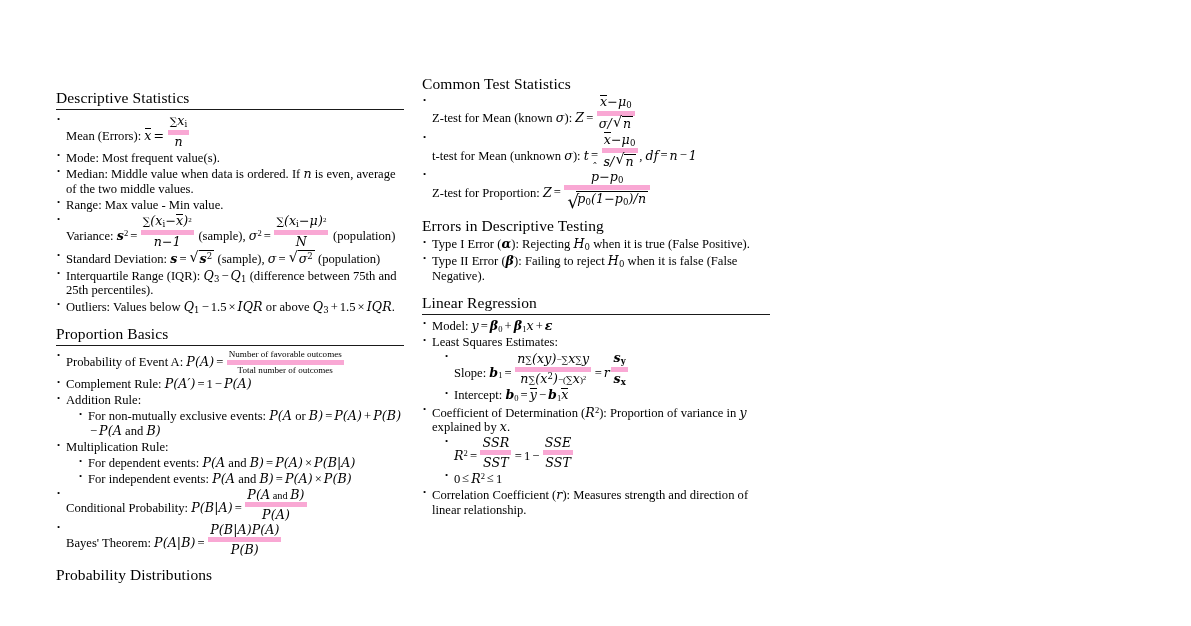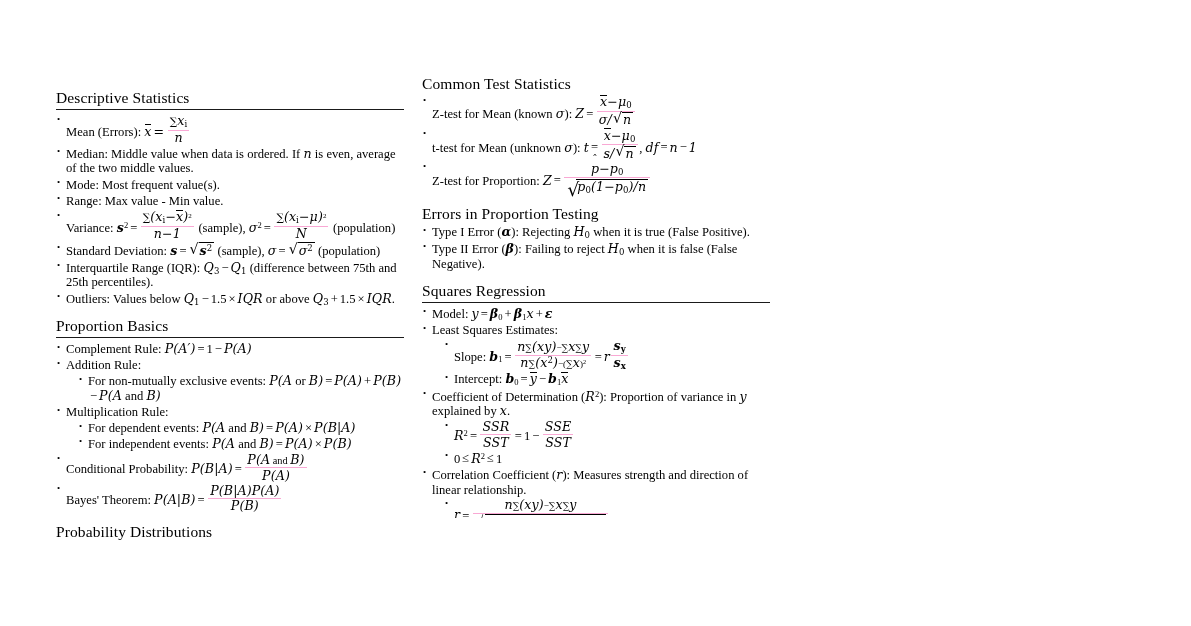--- a/index.html
+++ b/index.html
@@ -116,21 +116,21 @@
   }
   .frac {
     display: inline-block;
     vertical-align: -0.52em;
     text-align: center;
     line-height: 1.08;
     margin: 0 1.5px;
   }
   .frac > .num {
     display: block;
-    border-bottom: 1px solid #f9a8d4;
+    border-bottom: 5px solid #f9a8d4;
     padding: 0 2px 0.5px 2px;
     font-size: 0.82em;
   }
   .frac > .den {
     display: block;
     padding: 0.5px 2px 0 2px;
     font-size: 0.82em;
   }
   .frac.tiny > .num, .frac.tiny > .den { font-size: 0.72em; }
   .sqrt {
@@ -189,25 +189,25 @@
 
     <div class="section first">
       <h2 class="section-heading">Descriptive Statistics</h2>
       <div class="rule"></div>
       <ul class="bullets">
 
         <li>
           <span class="mr">Mean (Errors): </span><span class="m"><span class="bar">x</span><span class="op">=</span><span class="frac"><span class="num"><span class="sum">∑</span><span class="m">x<sub>i</sub></span></span><span class="den"><span class="m">n</span></span></span></span>
         </li>
 
+        <li>Mode: Most frequent value(s).</li>
+
         <li>
           Median: Middle value when data is ordered. If <span class="m">n</span> is even, average of the two middle values.
         </li>
-
-        <li>Mode: Most frequent value(s).</li>
 
         <li>Range: Max value - Min value.</li>
 
         <li>
           Variance: <span class="m mb">s</span><sup>2</sup><span class="op">=</span><span class="frac"><span class="num"><span class="sum">∑</span><span class="m">(x<sub>i</sub>−<span class="bar">x</span>)</span><sup>2</sup></span><span class="den"><span class="m">n−1</span></span></span> (sample), <span class="m">σ</span><sup>2</sup><span class="op">=</span><span class="frac"><span class="num"><span class="sum">∑</span><span class="m">(x<sub>i</sub>−μ)</span><sup>2</sup></span><span class="den"><span class="m">N</span></span></span> (population)
         </li>
 
         <li>
           Standard Deviation: <span class="m mb">s</span><span class="op">=</span><span class="m"><span class="sqrt"><span class="rad"><span class="mb">s</span><sup>2</sup></span></span></span> (sample), <span class="m">σ</span><span class="op">=</span><span class="m"><span class="sqrt"><span class="rad">σ<sup>2</sup></span></span></span> (population)
         </li>
@@ -220,20 +220,23 @@
           Outliers: Values below <span class="m">Q<sub>1</sub></span><span class="op">−</span><span class="mr">1.5</span><span class="op">×</span><span class="m">IQR</span> or above <span class="m">Q<sub>3</sub></span><span class="op">+</span><span class="mr">1.5</span><span class="op">×</span><span class="m">IQR</span>.
         </li>
       </ul>
     </div>
 
     <div class="section">
       <h2 class="section-heading">Proportion Basics</h2>
       <div class="rule"></div>
       <ul class="bullets">
 
+        <li>
+          Probability of Event A: <span class="m">P(A)</span><span class="op">=</span><span class="frac tiny"><span class="num"><span class="mr">Number of favorable outcomes</span></span><span class="den"><span class="mr">Total number of outcomes</span></span></span>
+        </li>
 
         <li>
           Complement Rule: <span class="m">P(A′)</span><span class="op">=</span><span class="mr">1</span><span class="op">−</span><span class="m">P(A)</span>
         </li>
 
         <li>
           Addition Rule:
           <ul class="sub">
             <li>For non-mutually exclusive events: <span class="m">P(A</span> <span class="mr">or</span> <span class="m">B)</span><span class="op">=</span><span class="m">P(A)</span><span class="op">+</span><span class="m">P(B)</span><span class="op">−</span><span class="m">P(A</span> <span class="mr">and</span> <span class="m">B)</span></li>
           </ul>
@@ -279,33 +282,33 @@
           t-test for Mean (unknown <span class="m">σ</span>): <span class="m">t</span><span class="op">=</span><span class="frac"><span class="num"><span class="m"><span class="bar">x</span>−μ<sub>0</sub></span></span><span class="den"><span class="m">s/<span class="sqrt"><span class="rad">n</span></span></span></span></span>, <span class="m">df</span><span class="op">=</span><span class="m">n</span><span class="op">−</span><span class="m">1</span>
         </li>
 
         <li>
           Z-test for Proportion: <span class="m">Z</span><span class="op">=</span><span class="frac"><span class="num"><span class="m"><span class="hat hatm">p</span>−p<sub>0</sub></span></span><span class="den"><span class="m"><span class="sqrt big"><span class="rad">p<sub>0</sub>(1−p<sub>0</sub>)/n</span></span></span></span></span>
         </li>
       </ul>
     </div>
 
     <div class="section">
-      <h2 class="section-heading">Errors in Proportion Testing</h2>
+      <h2 class="section-heading">Errors in Descriptive Testing</h2>
       <ul class="bullets">
         <li>
           Type I Error (<span class="m mb">α</span>): Rejecting <span class="m">H<sub>0</sub></span> when it is true (False Positive).
         </li>
         <li>
           Type II Error (<span class="m mb">β</span>): Failing to reject <span class="m">H<sub>0</sub></span> when it is false (False Negative).
         </li>
       </ul>
     </div>
 
     <div class="section">
-      <h2 class="section-heading">Squares Regression</h2>
+      <h2 class="section-heading">Linear Regression</h2>
       <div class="rule"></div>
       <ul class="bullets">
 
         <li>
           Model: <span class="m">y</span><span class="op">=</span><span class="m mb">β</span><sub>0</sub><span class="op">+</span><span class="m mb">β</span><sub>1</sub><span class="m">x</span><span class="op">+</span><span class="m mb">ε</span>
         </li>
 
         <li>
           Least Squares Estimates:
           <ul class="sub">

